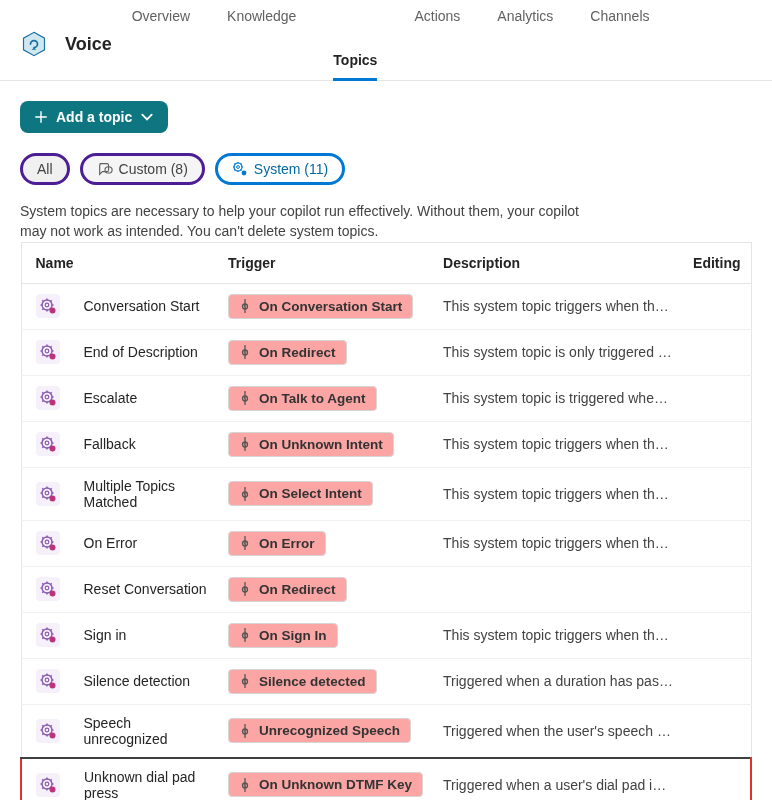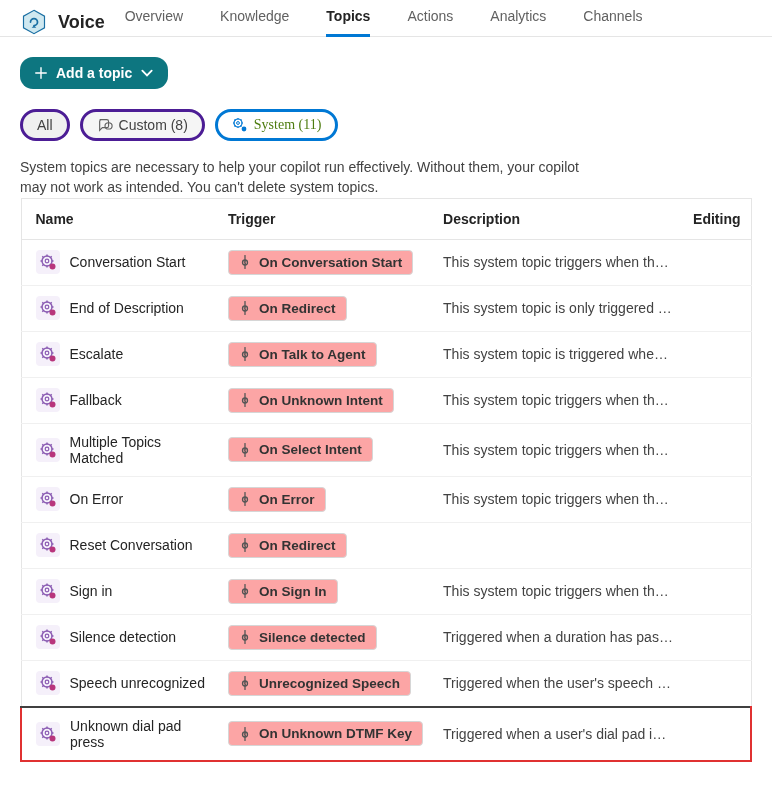--- a/index.html
+++ b/index.html
@@ -1,44 +1,44 @@
 <!DOCTYPE html>
 <html><head>
 <meta charset="utf-8">
 <style>
   * { box-sizing: border-box; margin: 0; padding: 0; }
   body { font-family: "Segoe UI", Arial, sans-serif; font-size: 14px; color: #242424; background: #fff; width: 772px; }
   
   .header { display: flex; align-items: center; padding: 8px 20px 0 20px; border-bottom: 1px solid #e5e5e5; }
   .app-icon { width: 28px; height: 28px; margin-right: 10px; display:flex; align-items:center; justify-content:center; }
-  .app-title { font-weight: 700; font-size: 18px; margin-right: 20px; }
+  .app-title { font-weight: 700; font-size: 18px; margin-right: 20px; margin-left: 7px; }
   .nav { display: flex; gap: 37px; }
   .nav-item { color: #616161; padding-bottom: 12px; cursor: pointer; position: relative; }
-  .nav-item.active { color: #242424; font-weight: 600; }
+  .nav-item.active { color: #242424; font-weight: 600; margin-top: 44px; }
   .nav-item.active::after { content: ""; position: absolute; left: 0; right: 0; bottom: -1px; height: 3px; background: #0078d4; }
   
   .content { padding: 20px; }
   
-  .add-btn { background: #0d7680; color: #fff; border: none; padding: 8px 14px; border-radius: 13px; font-size: 14px; font-weight: 600; display: inline-flex; align-items: center; gap: 8px; cursor: pointer; }
+  .add-btn { background: #0d7680; color: #fff; border: none; padding: 8px 14px; border-radius: 8px; font-size: 14px; font-weight: 600; display: inline-flex; align-items: center; gap: 8px; cursor: pointer; }
   .add-btn svg { width: 14px; height: 14px; }
   
   .filters { display: flex; gap: 10px; margin: 20px 0 16px 0; }
   .pill { display: inline-flex; align-items: center; gap: 6px; padding: 5px 14px; border-radius: 20px; border: 3px solid #4c1d95; background: #f5f5f5; color: #424242; cursor: pointer; font-size: 14px; }
   .pill.plain { background: #f0f0f0; }
-  .pill.selected { background: #fff; border-color: #0078d4; color: #4d7c0f; font-family: Liberation Serif, serif; }
+  .pill.selected { background: #fff; border-color: #0078d4; color: #0369a1; }
   
   .info-text { color: #424242; line-height: 1.45; max-width: 560px; }
   
   .table { width: 100%; border-collapse: collapse; border: 1px solid #e5e5e5; }
   .table th { text-align: left; font-weight: 600; padding: 12px 10px; border-bottom: 1px solid #e5e5e5; font-size: 14px; }
   .table th.name-col { padding-left: 14px; }
   .table td { padding: 10px 10px; border-bottom: 1px solid #f0f0f0; vertical-align: middle; font-size: 14px; }
   .table tr:last-child td { border-bottom: none; }
   
-  .name-cell { display: flex; align-items: center; gap: 10px; padding-left: 4px; }
+  .name-cell { display: flex; align-items: center; gap: 24px; padding-left: 4px; }
   .topic-icon { width: 24px; height: 24px; background: #f5f0fa; border-radius: 4px; display: flex; align-items: center; justify-content: center; flex-shrink: 0; }
   .topic-icon svg { width: 16px; height: 16px; }
   
   .trigger-badge { display: inline-flex; align-items: center; gap: 8px; background: #fca5a5; border: 1px solid #d6d6d6; border-radius: 4px; padding: 4px 10px; font-weight: 600; color: #333; font-size: 13.5px; white-space: nowrap; }
   .trigger-badge svg { width: 12px; height: 14px; flex-shrink: 0; }
   
   .desc-cell { color: #424242; overflow: hidden; text-overflow: ellipsis; white-space: nowrap; max-width: 250px; }
   
   .hl-row td { border-top: 2px solid #404040; border-bottom: 2px solid #e03131 !important; }
   .hl-row td:first-child { border-left: 2px solid #e03131; }

